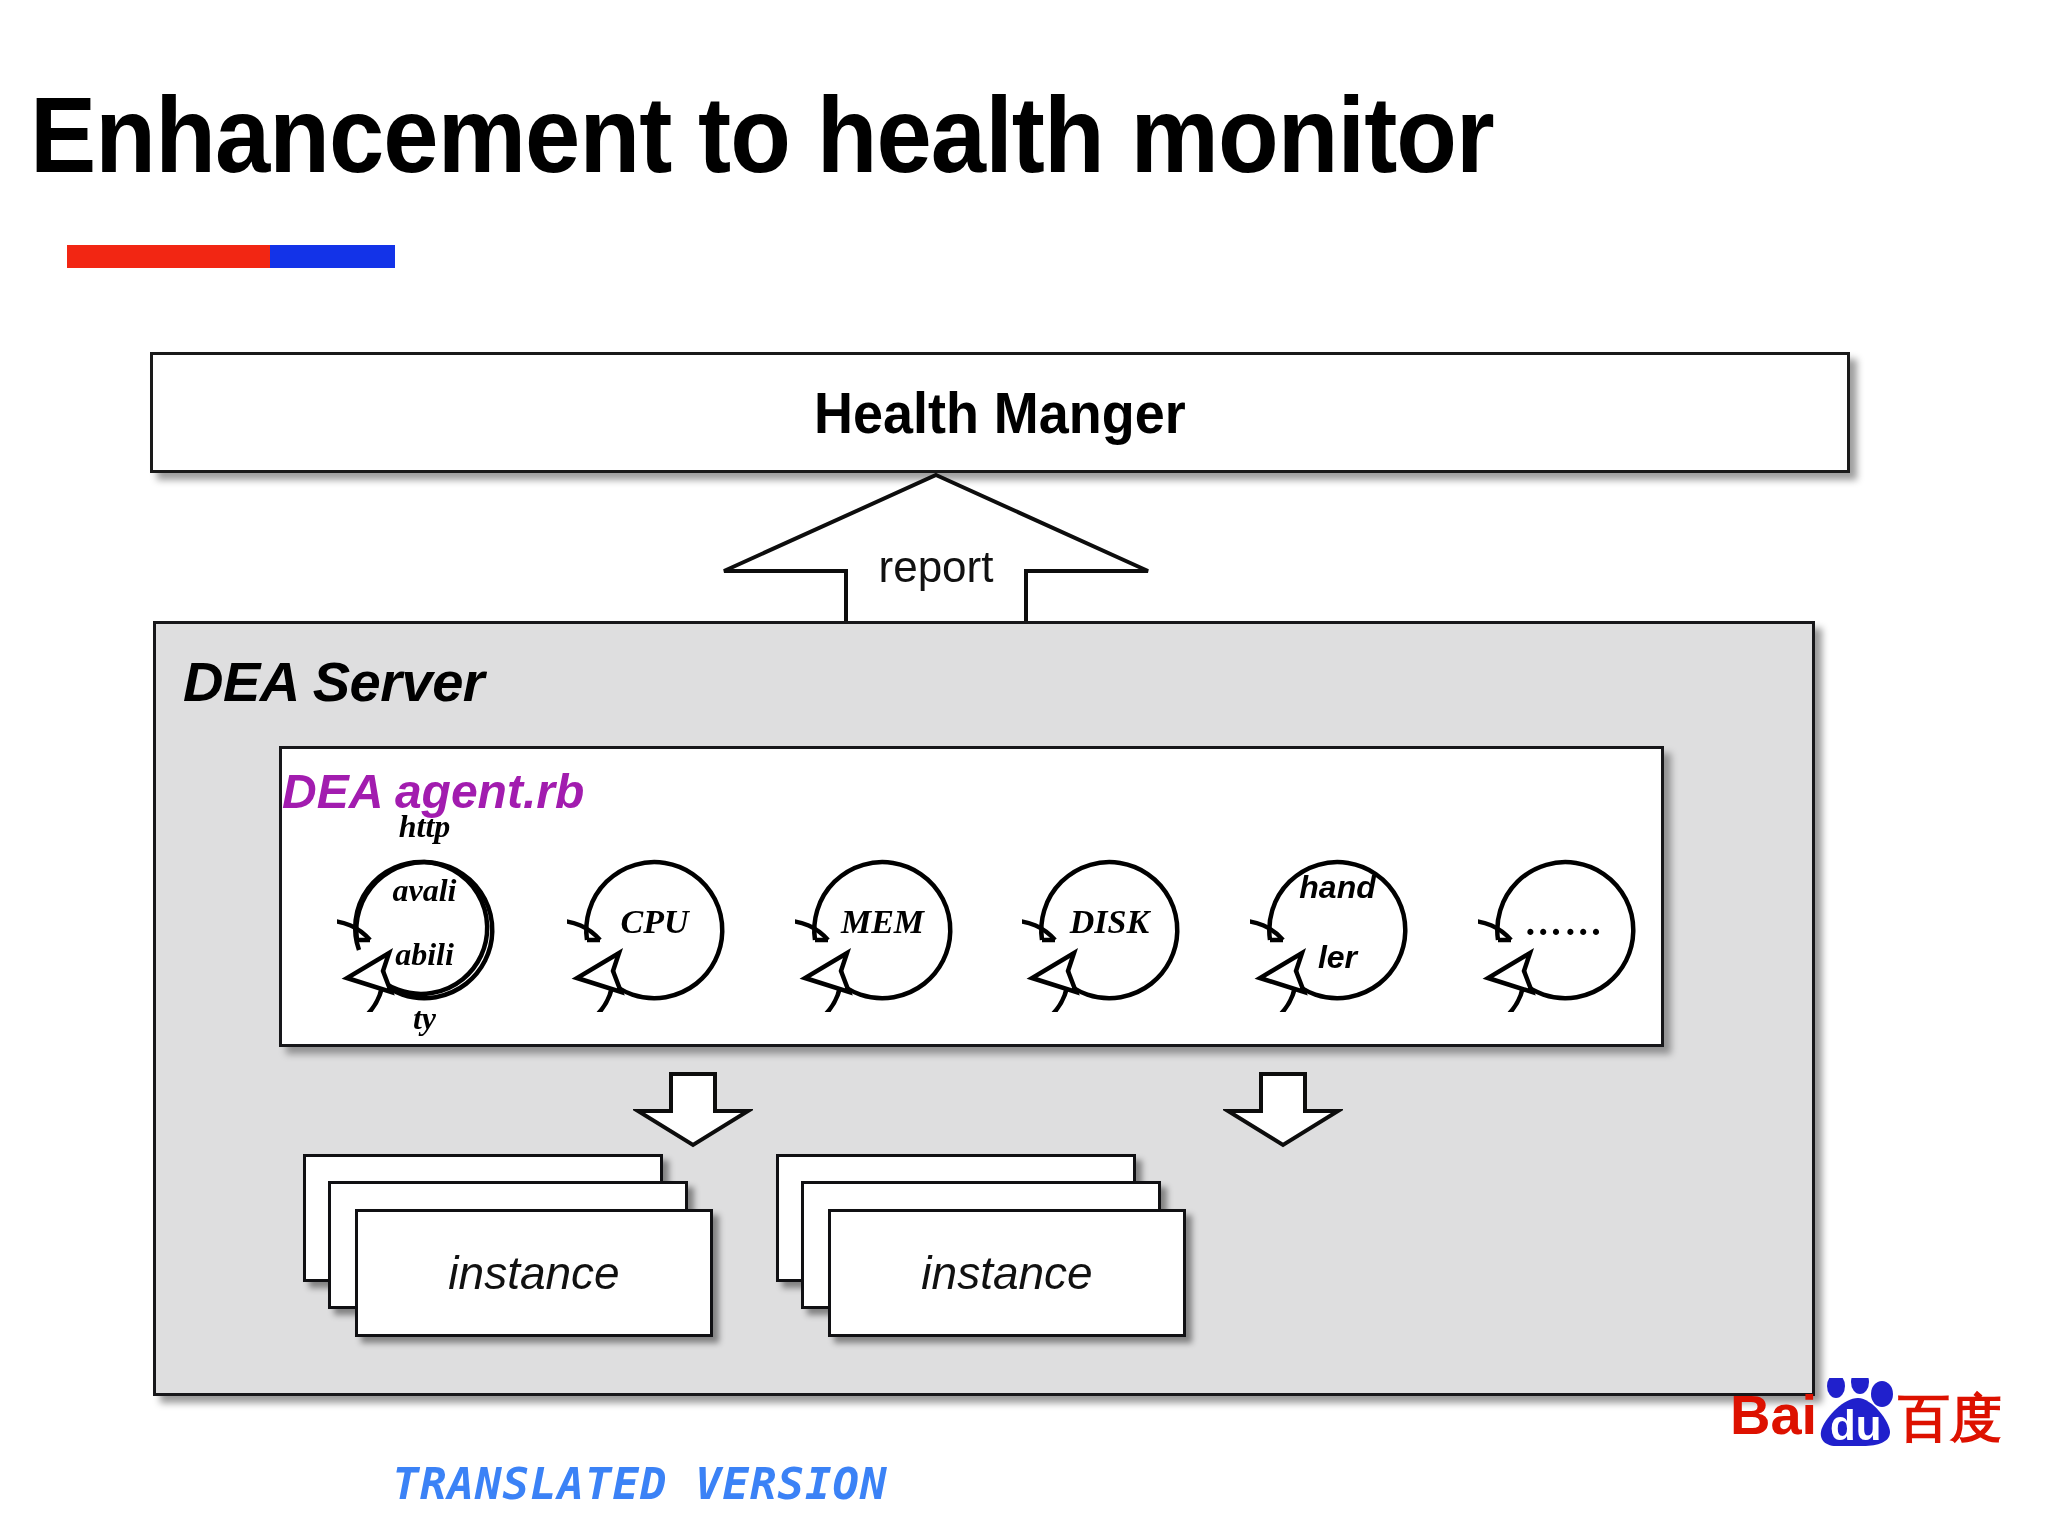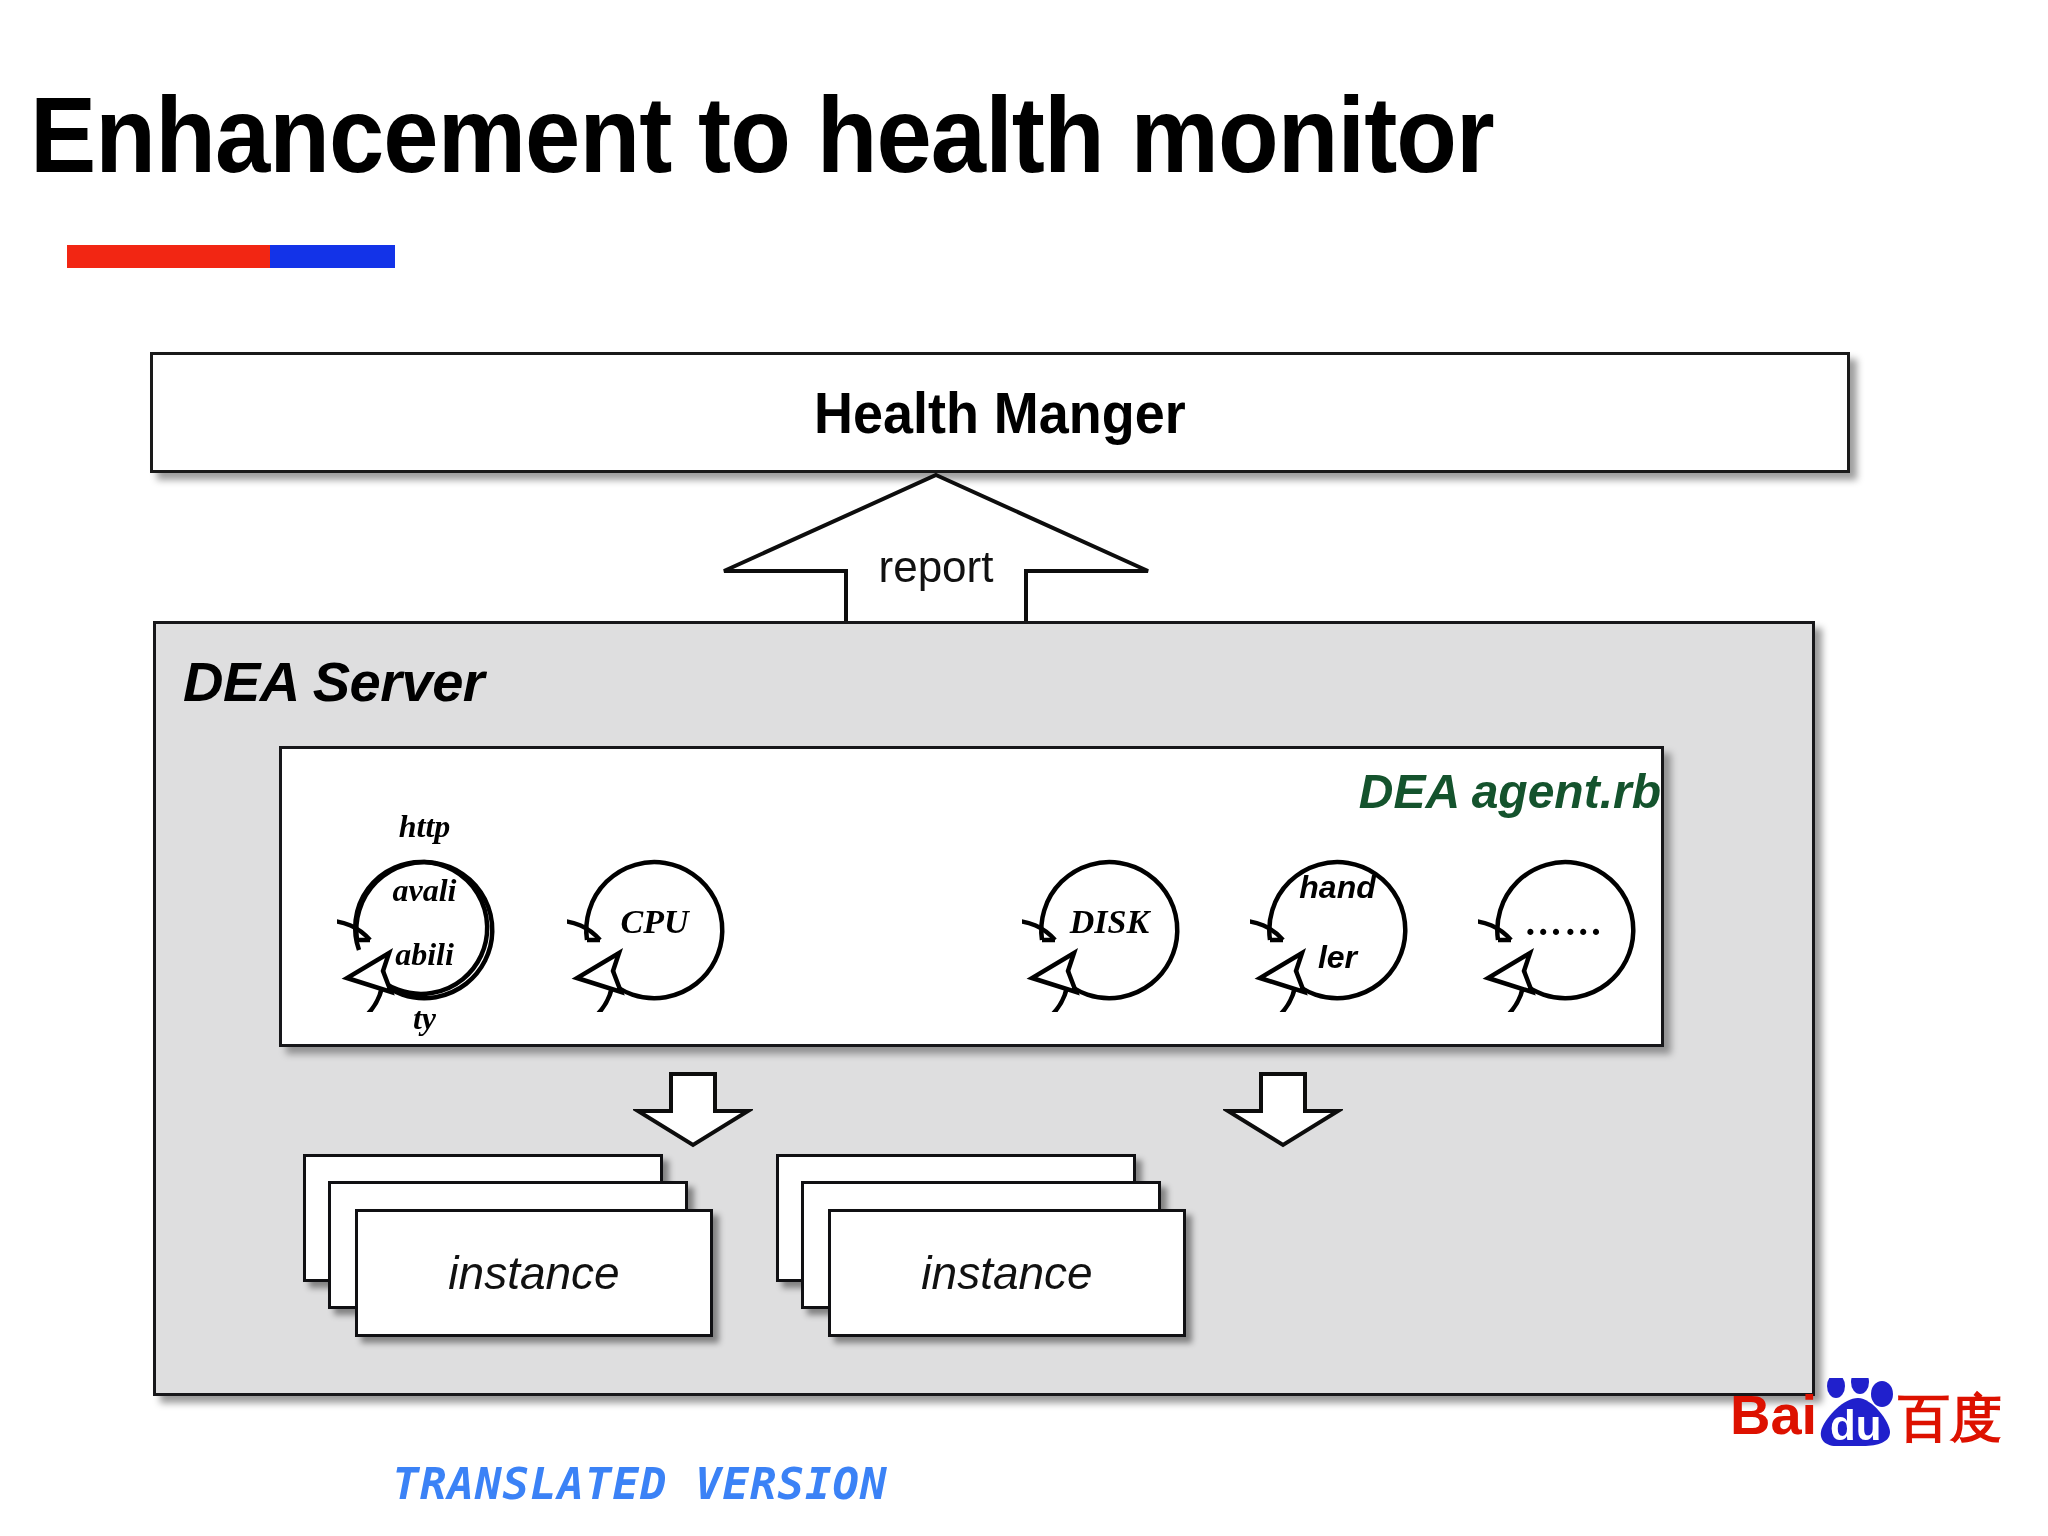--- a/index.html
+++ b/index.html
@@ -125,25 +125,25 @@
     background: #ffffff;
     border: 3px solid #17171a;
     box-shadow: 7px 7px 7px rgba(0,0,0,0.35);
     box-sizing: border-box;
   }
   #agent-title {
     position: absolute;
     left: 0;
     top: 15px;
     width: 100%;
-    text-align: right;
+    text-align: left;
     font-family: "Liberation Sans", sans-serif;
     font-weight: 700;
     font-size: 48px;
-    color: #14532d;
+    color: #a21caf;
   }
 
   
   #cycle-row {
     position: absolute;
     left: 0px;
     top: 83px;
     width: 100%;
     height: 190px;
   }
@@ -308,20 +308,33 @@
             <path d="M 33 108 A 55 55 0 1 0 46 139"></path>
           </g>
           <line x1="20" y1="108" x2="33" y2="108" stroke="#000000" stroke-width="4.5"></line>
           <path d="M 46 139 L 52 121 L 10 146 L 54 160 Z" fill="#ffffff" stroke="#000000" stroke-width="4.5" stroke-linejoin="miter"></path>
         </svg>
         <div class="cycle-label">
           <span>CPU</span>
         </div>
       </div>
 
+      <div class="cycle-item" style="left:513px;">
+        <svg viewBox="0 0 175 180">
+          <g fill="none" stroke="#000000" stroke-width="4.5">
+            <path d="M 20 108 A 68 68 0 1 1 40 147"></path>
+            <path d="M 33 108 A 55 55 0 1 0 46 139"></path>
+          </g>
+          <line x1="20" y1="108" x2="33" y2="108" stroke="#000000" stroke-width="4.5"></line>
+          <path d="M 46 139 L 52 121 L 10 146 L 54 160 Z" fill="#ffffff" stroke="#000000" stroke-width="4.5" stroke-linejoin="miter"></path>
+        </svg>
+        <div class="cycle-label">
+          <span>MEM</span>
+        </div>
+      </div>
 
       <div class="cycle-item" style="left:740px;">
         <svg viewBox="0 0 175 180">
           <g fill="none" stroke="#000000" stroke-width="4.5">
             <path d="M 20 108 A 68 68 0 1 1 40 147"></path>
             <path d="M 33 108 A 55 55 0 1 0 46 139"></path>
           </g>
           <line x1="20" y1="108" x2="33" y2="108" stroke="#000000" stroke-width="4.5"></line>
           <path d="M 46 139 L 52 121 L 10 146 L 54 160 Z" fill="#ffffff" stroke="#000000" stroke-width="4.5" stroke-linejoin="miter"></path>
         </svg>

